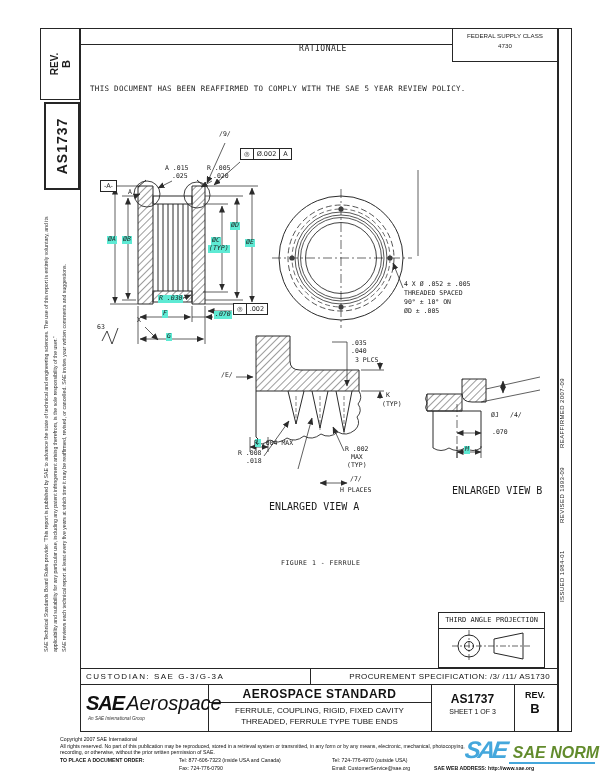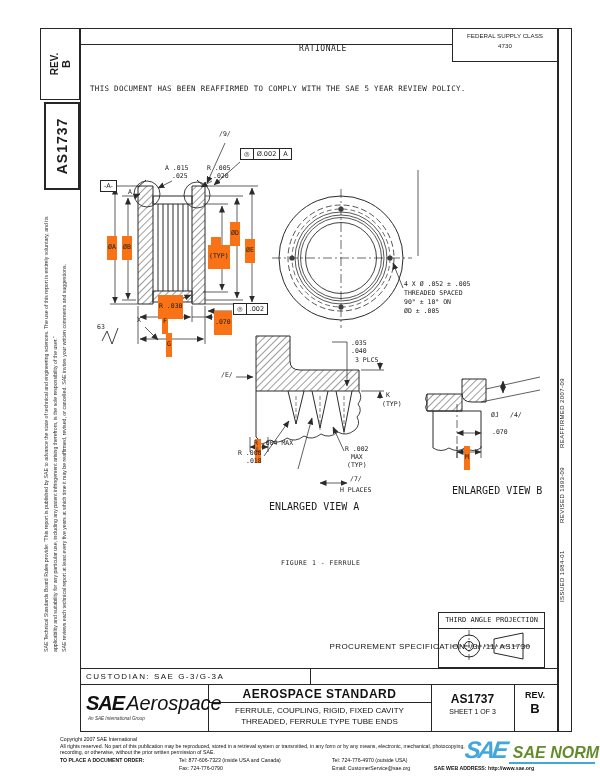--- a/index.html
+++ b/index.html
@@ -6,21 +6,21 @@
   .pg{position:relative;width:600px;height:776px;background:#ffffff;overflow:hidden;
       font-family:"Liberation Sans",sans-serif;color:#1d1d1d;}
   .abs{position:absolute;}
   .bx{position:absolute;border:1.4px solid #262626;box-sizing:border-box;background:transparent;}
   .ln{position:absolute;background:#262626;}
   
   .lb{position:absolute;font-family:"DejaVu Sans Mono",monospace;font-size:6.5px;line-height:1.2;
       color:#1b1b1b;white-space:pre;}
   .lb7{font-size:10px;}
   .lb8{font-size:8px;letter-spacing:.5px;}
-  .wbg{background:#f97316;padding:8px 1px;}
+  .wbg{background:#5eead4;padding:0 1px;font-style:italic;}
   .ctr{text-align:center;}
   .rot{transform:rotate(-90deg);transform-origin:0 0;}
   .fcf{position:absolute;display:flex;border:1px solid #262626;background:#fff;
        font-family:"DejaVu Sans",sans-serif;font-size:6.5px;color:#1b1b1b;align-items:stretch;}
   .fcf span{padding:1px 3px;border-right:1px solid #262626;display:block;}
   .fcf span:last-child{border-right:none;}
   .small5{font-size:5.2px;color:#2e2e2e;}
   .tb{position:absolute;font-family:"Liberation Sans",sans-serif;color:#111;}
   .wm{color:#35a3da;font-style:italic;font-weight:bold;font-family:"Liberation Sans",sans-serif;}
 </style>
@@ -232,21 +232,21 @@
   <div class="lb" style="left:491px;top:412px;">ØJ</div>
   <div class="lb" style="left:510px;top:412px;">/4/</div>
   <div class="lb" style="left:492px;top:429px;">.070</div>
   <div class="lb wbg" style="left:464px;top:446px;">M</div>
   <div class="lb lb7" style="left:452px;top:485px;">ENLARGED VIEW B</div>
 
   <div class="lb" style="left:281px;top:560px;letter-spacing:.5px;">FIGURE 1 - FERRULE</div>
   <div class="lb ctr" style="left:438px;top:616px;width:107px;font-size:7px;">THIRD ANGLE PROJECTION</div>
 
   <div class="tb" style="left:86px;top:672px;font-size:8px;letter-spacing:1.5px;">CUSTODIAN: SAE G-3/G-3A</div>
-  <div class="tb" style="left:310px;top:642px;width:244px;font-size:8px;letter-spacing:.4px;text-align:center;padding-right:4px;box-sizing:border-box;">PROCUREMENT SPECIFICATION: /3/ /11/ AS1730</div>
+  <div class="tb" style="left:310px;top:672px;width:244px;font-size:8px;letter-spacing:.4px;text-align:right;padding-right:4px;box-sizing:border-box;">PROCUREMENT SPECIFICATION: /3/ /11/ AS1730</div>
 
   <div class="tb" style="left:86px;top:692px;">
     <span style="font-size:20px;font-weight:bold;font-style:italic;letter-spacing:-1px;">SAE</span><span style="font-size:20px;font-style:italic;margin-left:2px;">Aerospace</span>
   </div>
   <div class="tb" style="left:88px;top:716px;font-size:4.6px;font-style:italic;color:#333;">An SAE International Group</div>
 
   <div class="tb ctr" style="left:208px;top:687px;width:223px;font-size:12px;font-weight:bold;letter-spacing:.5px;">AEROSPACE STANDARD</div>
   <div class="tb ctr" style="left:208px;top:706px;width:223px;font-size:8px;">FERRULE, COUPLING, RIGID, FIXED CAVITY</div>
   <div class="tb ctr" style="left:208px;top:717px;width:223px;font-size:8px;">THREADED, FERRULE TYPE TUBE ENDS</div>
 

